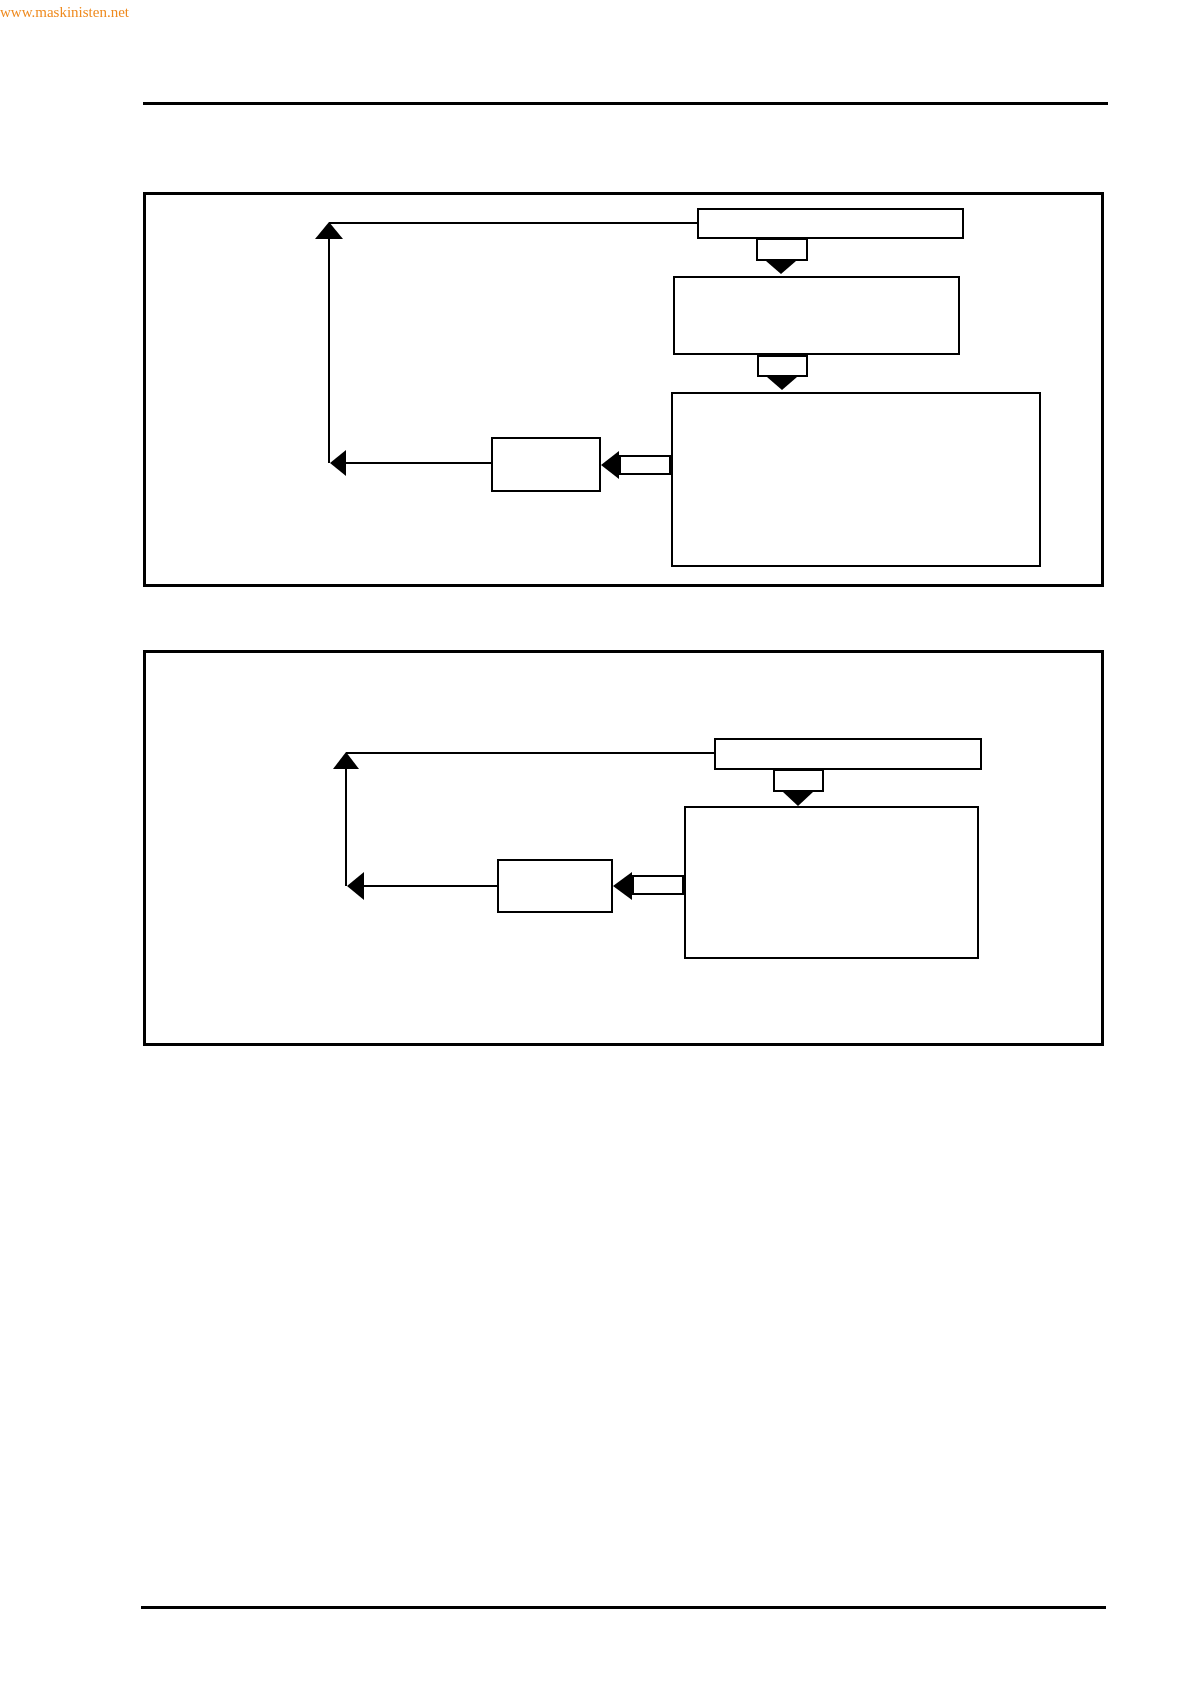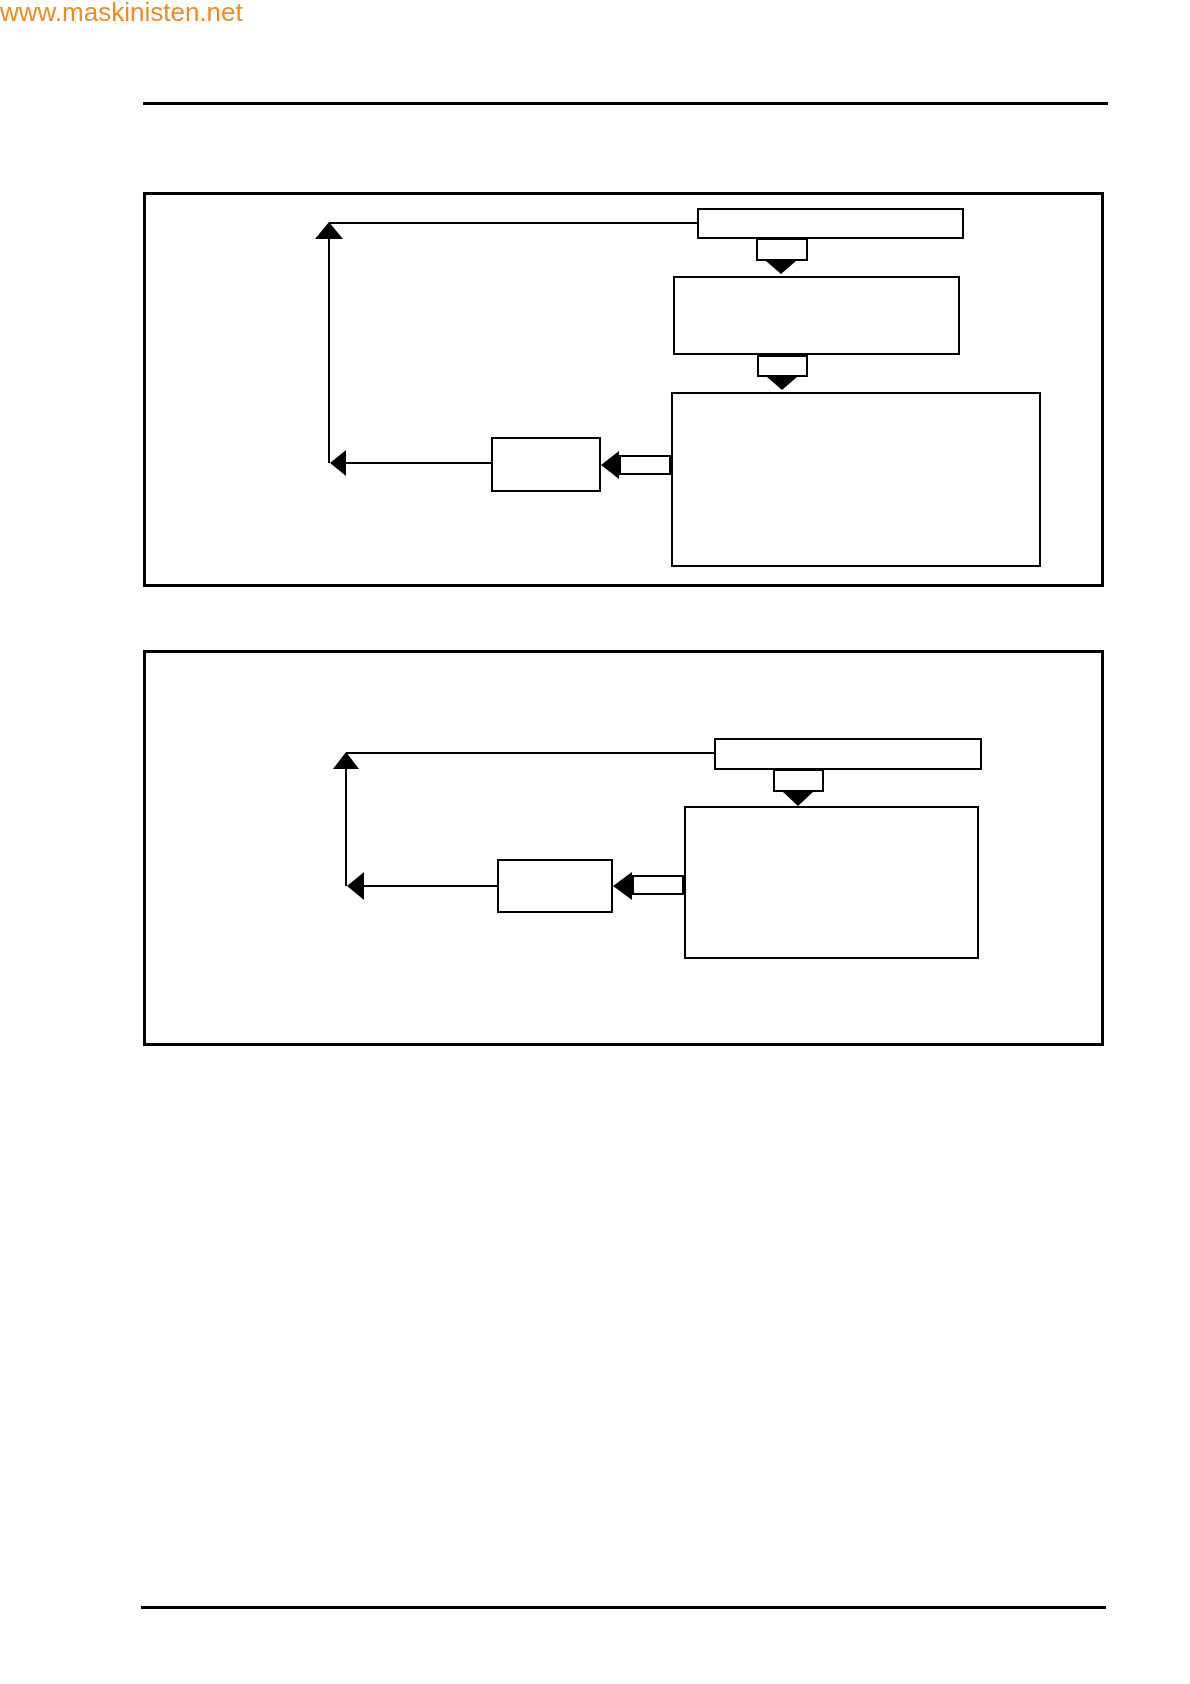--- a/index.html
+++ b/index.html
@@ -4,22 +4,23 @@
 <style>
   html,body{margin:0;padding:0;}
   body{
     width:1190px;height:1684px;position:relative;
     background:var(--bg,#ffffff);
     font-family:"Liberation Sans", sans-serif;
     overflow:hidden;
   }
   .watermark{
     position:absolute;left:0px;top:0px;
-    font-size:26px;line-height:24px;color:var(--wm,#EF8A1E);
+    font-size:15px;line-height:24px;color:var(--wm,#EF8A1E);
     white-space:nowrap;
+    font-family:Liberation Serif, serif;
   }
   .rule{position:absolute;background:var(--line,#000);height:3px;}
   .frame{
     position:absolute;border:3px solid var(--line,#000);
     box-sizing:border-box;background:transparent;
   }
   .bx{
     position:absolute;border:2px solid var(--line,#000);
     box-sizing:border-box;background:#fff;
   }

